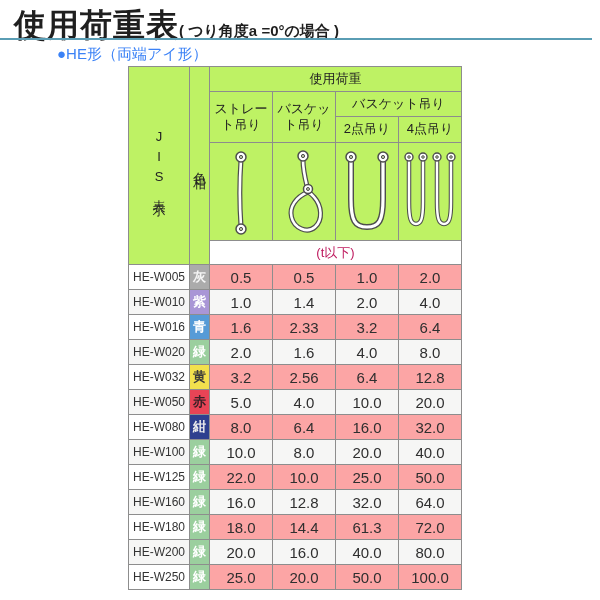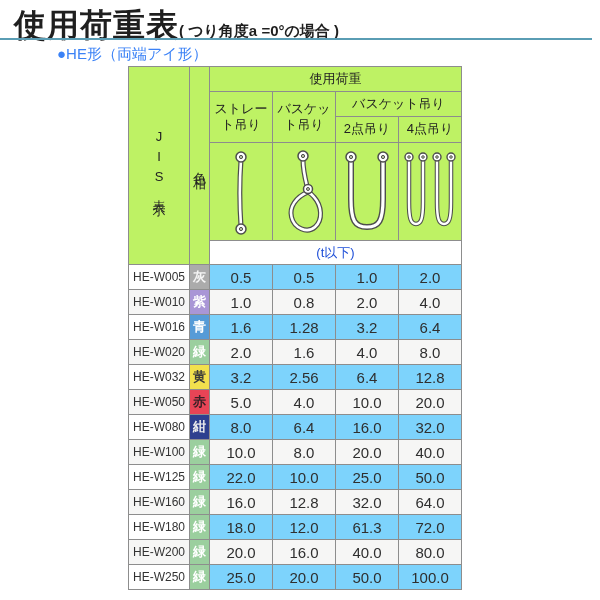--- a/index.html
+++ b/index.html
@@ -26,24 +26,24 @@
   .green{background:#bef264;}
   .hdr{font-size:13px;line-height:1.25;color:#222;}
   tr.h1{height:25px;}
   tr.h2{height:25px;}
   tr.h3{height:26px;}
   tr.hicons{height:98px;}
   tr.hunit{height:24px;}
   tr.data{height:25px;}
   .vert{display:inline-block;writing-mode:vertical-lr;text-orientation:upright;
         font-size:13px;letter-spacing:5px;color:#222;line-height:1;}
-  .unit-cell{background:#ffffff;font-size:13px;color:#1d4ed8;}
+  .unit-cell{background:#ffffff;font-size:13px;color:#be185d;}
   .code-cell{font-size:12px;background:#ffffff;color:#333;}
   .chip-cell{font-size:13px;font-weight:bold;}
-  .val-cell{font-size:15px;background:#7dd3fc;color:#2f2f2f;}
+  .val-cell{font-size:15px;background:#fca5a5;color:#2f2f2f;}
   tr.data:nth-child(odd) .val-cell,tr.data:nth-child(odd) .code-cell{background:#f6f6f5;}
   .icon-cell svg{display:block;margin:2px auto 0 auto;}
 </style>
 </head>
 <body>
 
 <div class="title-wrap">
   <span class="title-main">使用荷重表</span><span class="title-note">( つり角度a =0°の場合 )</span>
 </div>
 <div class="rule"></div>
@@ -137,29 +137,29 @@
       <td class="chip-cell" style="background-color: rgb(171, 171, 171); color: rgb(245, 245, 245);">灰</td>
       <td class="val-cell">0.5</td>
       <td class="val-cell">0.5</td>
       <td class="val-cell">1.0</td>
       <td class="val-cell">2.0</td>
     </tr>
     <tr class="data">
       <td class="code-cell">HE-W010</td>
       <td class="chip-cell" style="background-color: rgb(169, 150, 214); color: rgb(255, 255, 255);">紫</td>
       <td class="val-cell">1.0</td>
-      <td class="val-cell">0.8</td>
+      <td class="val-cell">1.4</td>
       <td class="val-cell">2.0</td>
       <td class="val-cell">4.0</td>
     </tr>
     <tr class="data">
       <td class="code-cell">HE-W016</td>
       <td class="chip-cell" style="background-color: rgb(86, 155, 215); color: rgb(255, 255, 255);">青</td>
       <td class="val-cell">1.6</td>
-      <td class="val-cell">1.28</td>
+      <td class="val-cell">2.33</td>
       <td class="val-cell">3.2</td>
       <td class="val-cell">6.4</td>
     </tr>
     <tr class="data">
       <td class="code-cell">HE-W020</td>
       <td class="chip-cell" style="background-color: rgb(155, 207, 158); color: rgb(255, 255, 255);">緑</td>
       <td class="val-cell">2.0</td>
       <td class="val-cell">1.6</td>
       <td class="val-cell">4.0</td>
       <td class="val-cell">8.0</td>
@@ -209,21 +209,21 @@
       <td class="chip-cell" style="background-color: rgb(155, 207, 158); color: rgb(255, 255, 255);">緑</td>
       <td class="val-cell">16.0</td>
       <td class="val-cell">12.8</td>
       <td class="val-cell">32.0</td>
       <td class="val-cell">64.0</td>
     </tr>
     <tr class="data">
       <td class="code-cell">HE-W180</td>
       <td class="chip-cell" style="background-color: rgb(155, 207, 158); color: rgb(255, 255, 255);">緑</td>
       <td class="val-cell">18.0</td>
-      <td class="val-cell">12.0</td>
+      <td class="val-cell">14.4</td>
       <td class="val-cell">61.3</td>
       <td class="val-cell">72.0</td>
     </tr>
     <tr class="data">
       <td class="code-cell">HE-W200</td>
       <td class="chip-cell" style="background-color: rgb(155, 207, 158); color: rgb(255, 255, 255);">緑</td>
       <td class="val-cell">20.0</td>
       <td class="val-cell">16.0</td>
       <td class="val-cell">40.0</td>
       <td class="val-cell">80.0</td>

